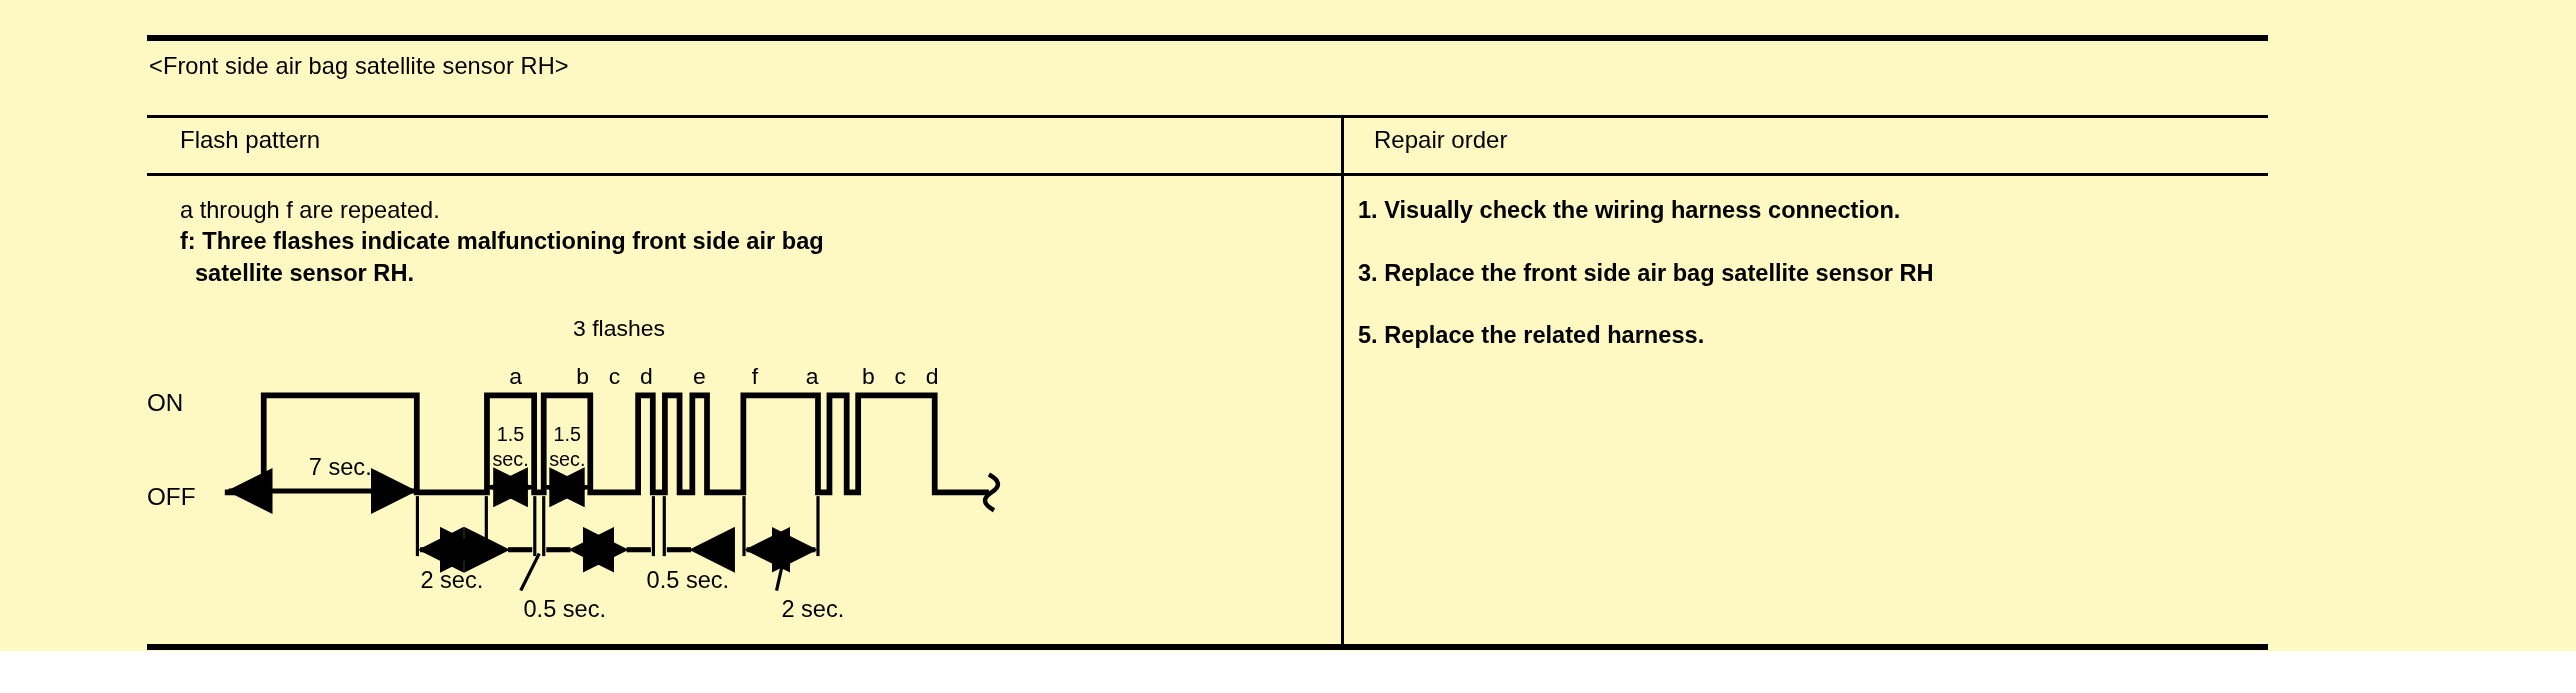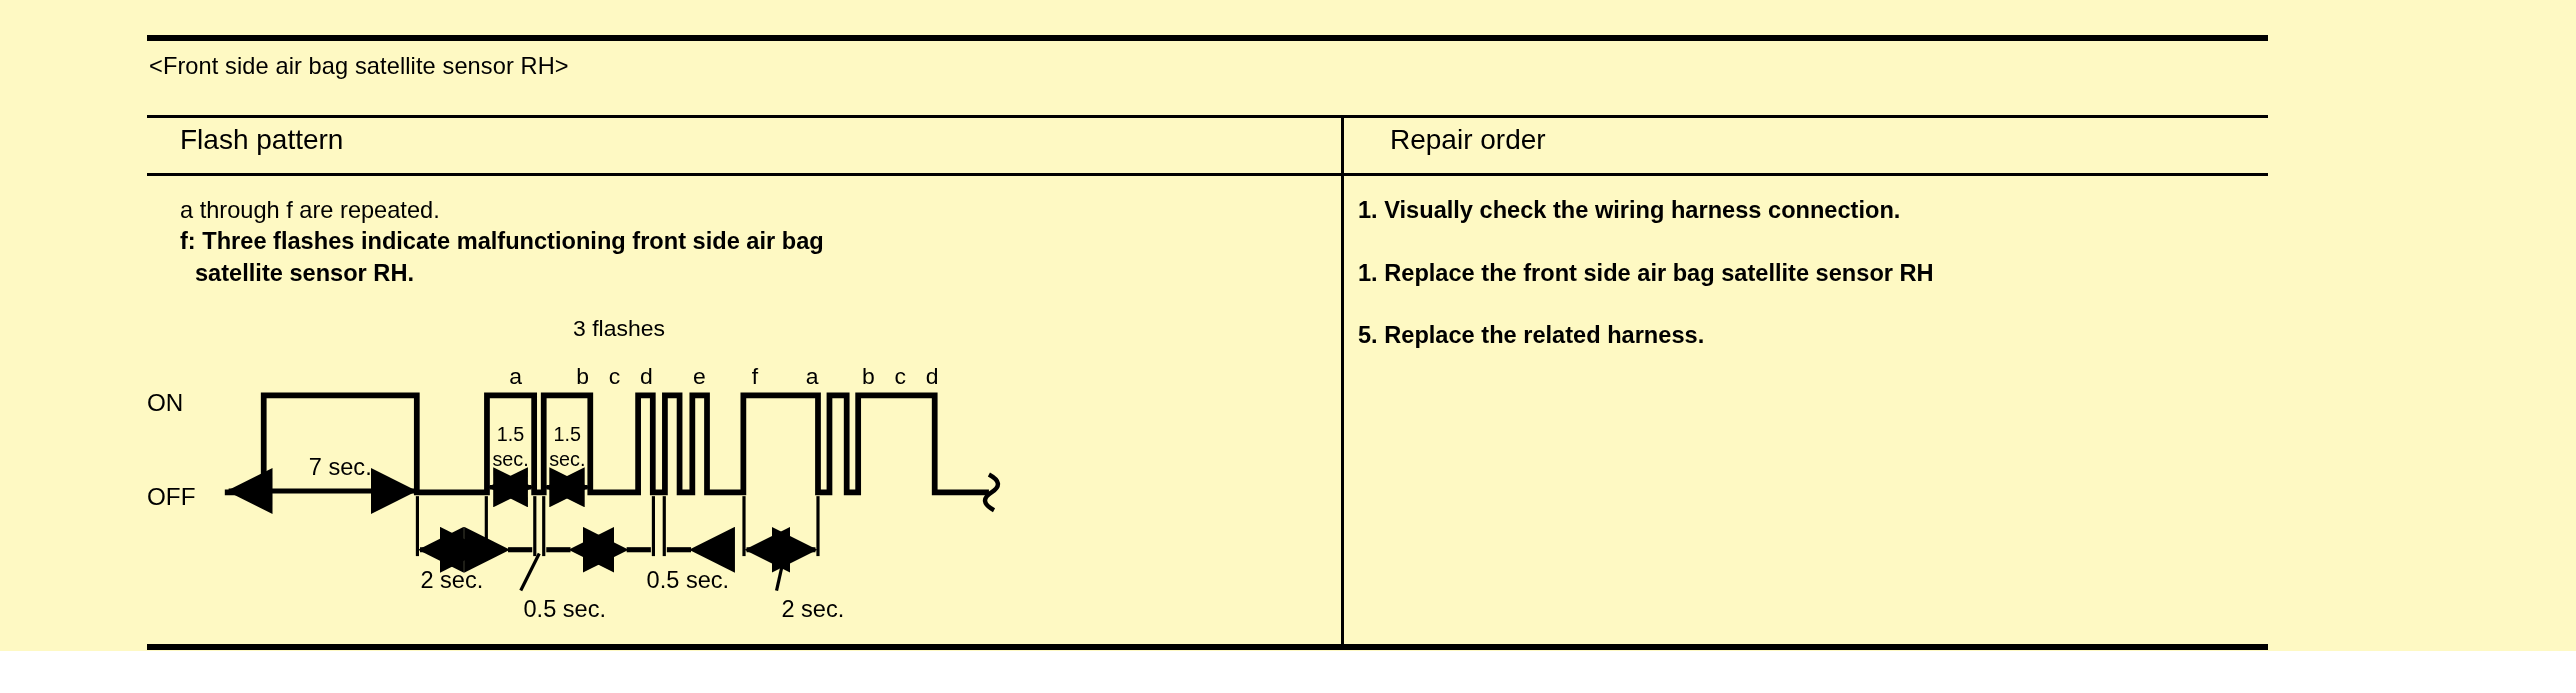--- a/index.html
+++ b/index.html
@@ -20,23 +20,23 @@
   .vdiv{position:absolute;left:1341px;top:117px;width:2.6px;height:527px;background:#000;}
 
   
   .section-title{
     position:absolute;left:149px;top:52px;
     font-size:23.6px;line-height:28px;font-weight:400;letter-spacing:0.1px;
     white-space:nowrap;
   }
 
   
-  .col-head{position:absolute;font-size:28px;line-height:28px;font-weight:400;white-space:nowrap;}
+  .col-head{position:absolute;font-size:24px;line-height:28px;font-weight:400;white-space:nowrap;}
   .col-head-left{left:180px;top:126px;}
-  .col-head-right{left:1374px;top:126px;margin-left:16px;}
+  .col-head-right{left:1374px;top:126px;}
 
   
   .fp-line{position:absolute;font-size:23.6px;line-height:30px;white-space:nowrap;}
   .fp-l1{left:180px;top:195px;font-weight:400;}
   .fp-l2{left:180px;top:226px;font-weight:700;}
   .fp-l3{left:195px;top:258px;font-weight:700;}
 
   
   .ro-item{position:absolute;left:1358px;font-size:23.6px;line-height:30px;white-space:nowrap;}
   .ro-item.b{font-weight:700;}
@@ -61,21 +61,21 @@
   <div class="section-title">&lt;Front side air bag satellite sensor RH&gt;</div>
 
   <div class="col-head col-head-left">Flash pattern</div>
   <div class="col-head col-head-right">Repair order</div>
 
   <div class="fp-line fp-l1">a through f are repeated.</div>
   <div class="fp-line fp-l2">f: Three flashes indicate malfunctioning front side air bag</div>
   <div class="fp-line fp-l3">satellite sensor RH.</div>
 
   <div class="ro-item b" style="top:195px">1. Visually check the wiring harness connection.</div>
-  <div class="ro-item b" style="top:258px">1. Replace the front side air bag satellite sensor RH</div>
+  <div class="ro-item b" style="top:258px">3. Replace the front side air bag satellite sensor RH</div>
   <div class="ro-item b" style="top:320px">5. Replace the related harness.</div>
 
   <div class="diagram">
     <svg width="995" height="300" viewBox="0 0 1560 470" xmlns="http://www.w3.org/2000/svg">
       <defs>
         <marker id="arrR" markerWidth="9" markerHeight="9" refX="8.6" refY="4.5" orient="auto" markerUnits="strokeWidth">
           <path d="M0,0 L9,4.5 L0,9 z" fill="#000"></path>
         </marker>
         <marker id="arrL" markerWidth="9" markerHeight="9" refX="0.4" refY="4.5" orient="auto" markerUnits="strokeWidth">
           <path d="M9,0 L0,4.5 L9,9 z" fill="#000"></path>

